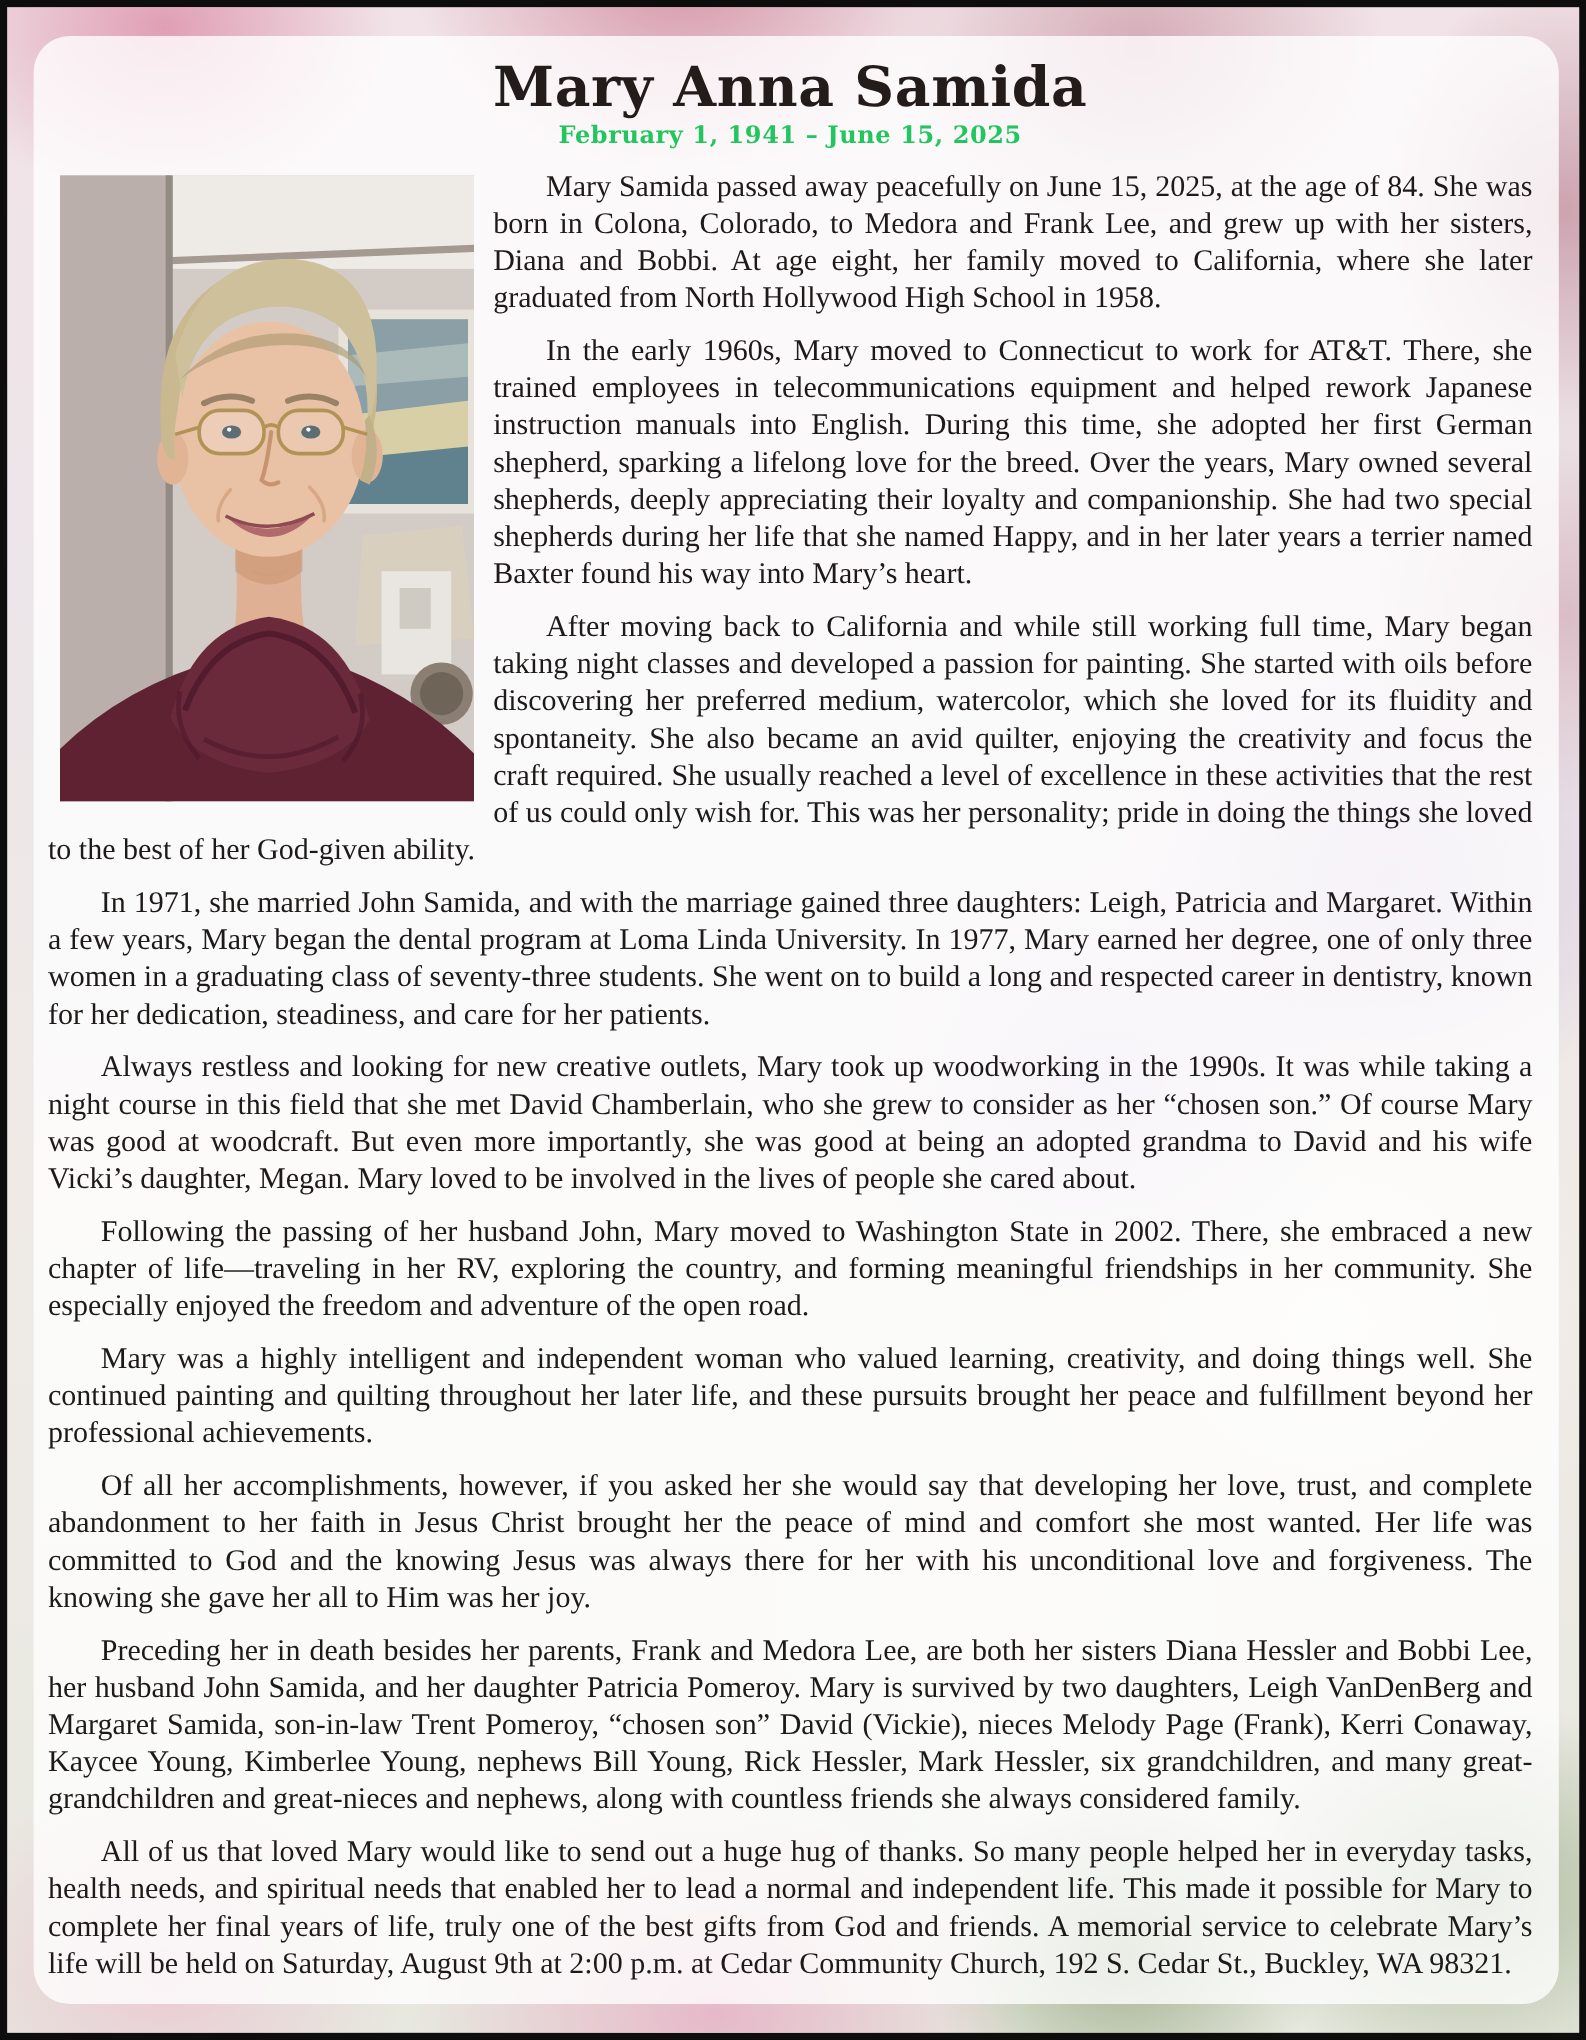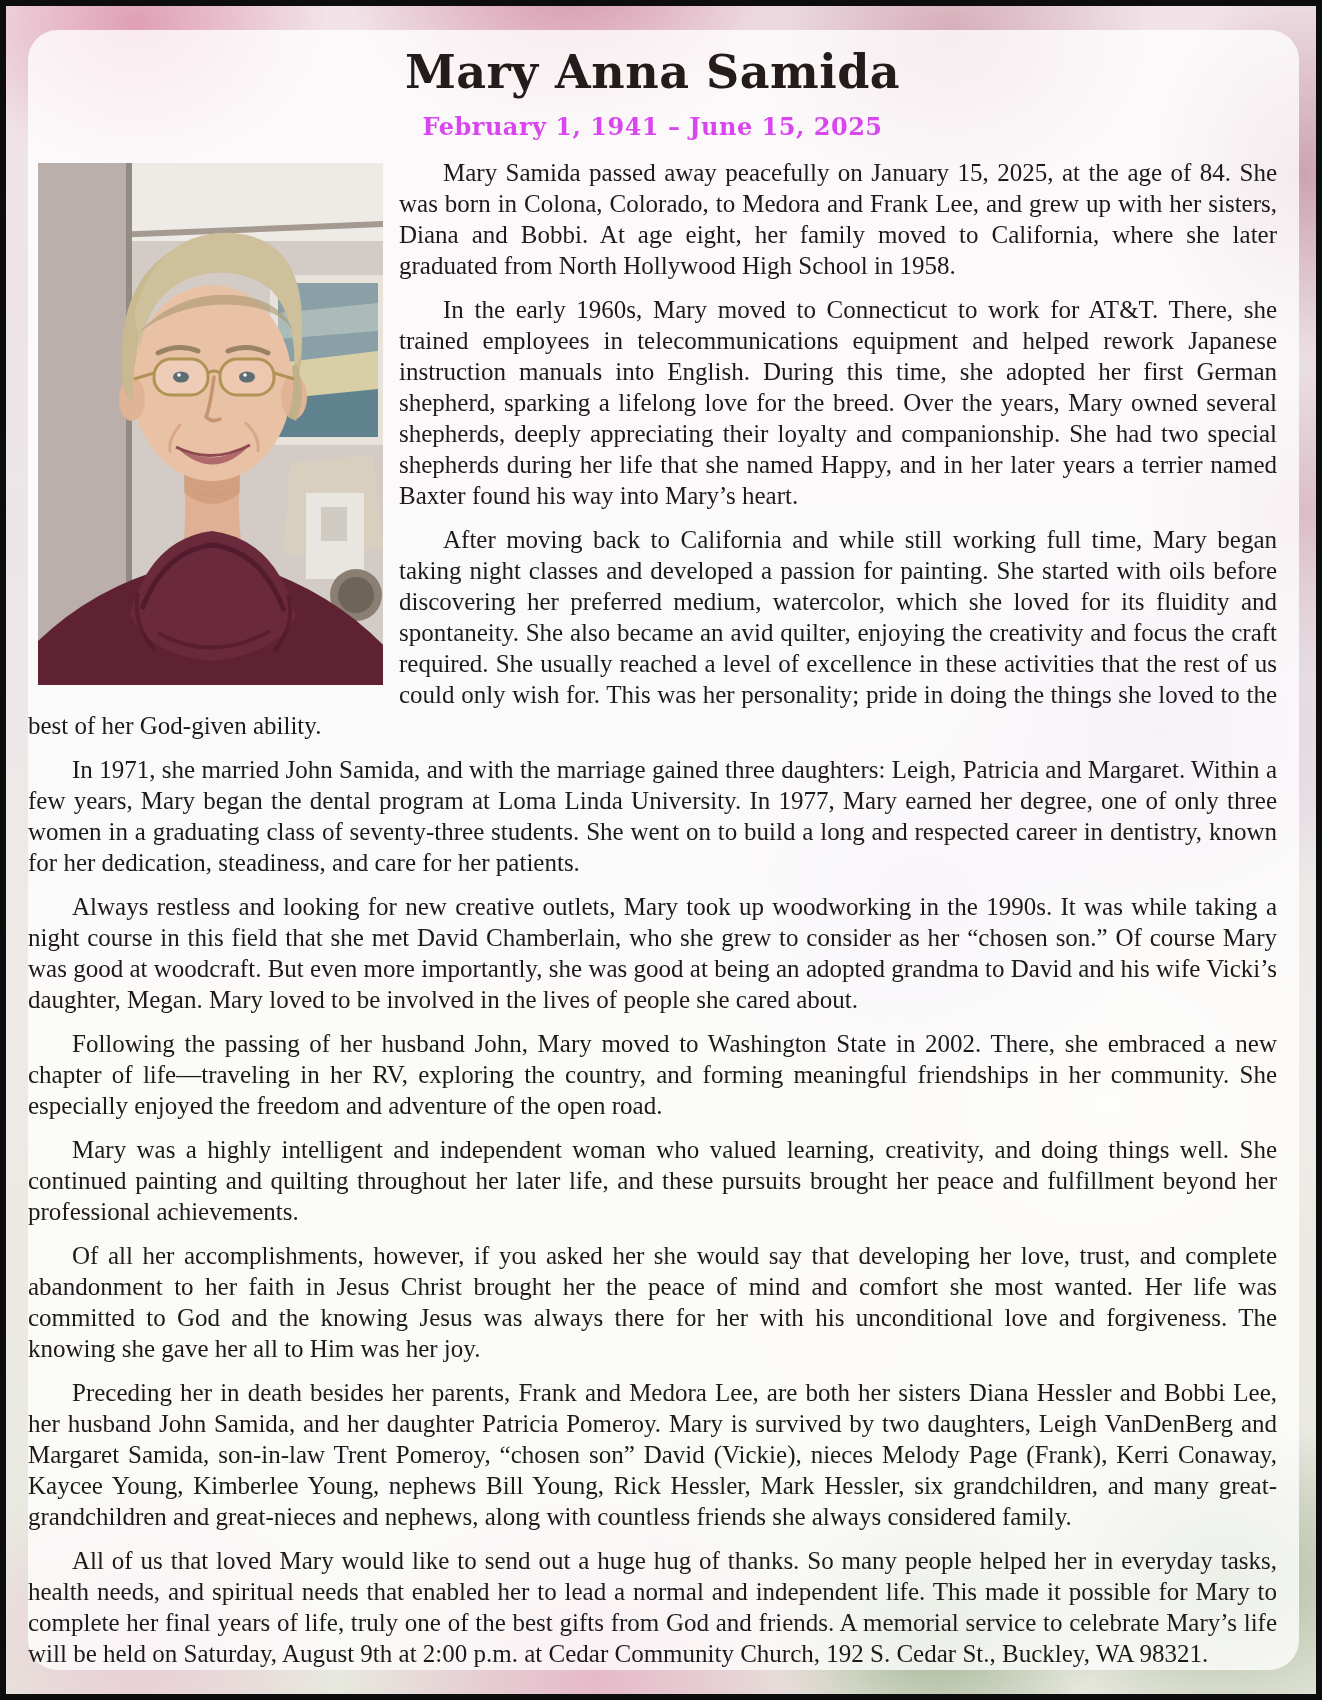--- a/index.html
+++ b/index.html
@@ -33,41 +33,41 @@
   
   .overlay{
     position:absolute;
     left:28px; top:30px; right:23px; bottom:30px;
     background:rgba(255,255,255,0.78);
     border-radius:30px;
   }
   .content{
     position:absolute;
     left:28px; top:30px; right:23px; bottom:30px;
-    padding:14px 22px 10px 0;
+    padding:14px 22px 10px 12px;
     box-sizing:border-box;
     color:#1e1a1a;
   }
   .header{ text-align:center; }
   .title{
     font-family:"DejaVu Serif", serif;
     font-weight:bold;
     font-size:46px;
     line-height:1.05;
     color:#241b1b;
     letter-spacing:.5px;
     margin:4px 0 2px 0;
   }
   .dates{
     font-family:"DejaVu Serif", serif;
     font-weight:bold;
-    font-size:24px;
-    color:#d946ef;
+    font-size:20px;
+    color:#22c55e;
     letter-spacing:.5px;
-    margin:16px;
+    margin:4px;
   }
   .article{ margin-top:16px; }
   .portrait{
     float:left;
     width:345px;height:522px;
     margin:6px 16px 6px 10px;
     display:block;
   }
   .article p{
     font-size:25px;
@@ -149,21 +149,21 @@
 
         <path d="M160,330 Q174,336 190,330" stroke="#cf9c78" stroke-width="2.5" fill="none" opacity=".7"></path>
 
         <path d="M-4,522 L-4,482 Q52,426 132,404 L218,404 Q296,430 349,486 L349,522 Z" fill="#5e2233"></path>
         <path d="M92,452 Q112,376 174,368 Q238,376 258,454 Q236,492 174,498 Q112,492 92,452 Z" fill="#6b2a3c"></path>
         <path d="M104,446 Q126,388 174,382 Q224,388 246,448" stroke="#4c182a" stroke-width="5" fill="none" opacity=".8"></path>
         <path d="M120,470 Q174,500 232,468 M100,430 Q94,460 116,486 M250,432 Q258,462 236,488" stroke="#4c182a" stroke-width="4" fill="none" opacity=".6"></path>
         <path d="M28,470 Q60,440 96,426 M318,474 Q290,444 252,428" stroke="#45162500" stroke-width="4" fill="none"></path>
       </svg>
 
-      <p>Mary Samida passed away peacefully on January 15, 2025, at the age of 84. She was born in Colona, Colorado, to Medora and Frank Lee, and grew up with her sisters, Diana and Bobbi. At age eight, her family moved to California, where she later graduated from North Hollywood High School in 1958.</p>
+      <p>Mary Samida passed away peacefully on June 15, 2025, at the age of 84. She was born in Colona, Colorado, to Medora and Frank Lee, and grew up with her sisters, Diana and Bobbi. At age eight, her family moved to California, where she later graduated from North Hollywood High School in 1958.</p>
       <p>In the early 1960s, Mary moved to Connecticut to work for AT&amp;T. There, she trained employees in telecommunications equipment and helped rework Japanese instruction manuals into English. During this time, she adopted her first German shepherd, sparking a lifelong love for the breed. Over the years, Mary owned several shepherds, deeply appreciating their loyalty and companionship. She had two special shepherds during her life that she named Happy, and in her later years a terrier named Baxter found his way into Mary’s heart.</p>
       <p>After moving back to California and while still working full time, Mary began taking night classes and developed a passion for painting. She started with oils before discovering her preferred medium, watercolor, which she loved for its fluidity and spontaneity. She also became an avid quilter, enjoying the creativity and focus the craft required. She usually reached a level of excellence in these activities that the rest of us could only wish for. This was her personality; pride in doing the things she loved to the best of her God-given ability.</p>
       <p>In 1971, she married John Samida, and with the marriage gained three daughters: Leigh, Patricia and Margaret. Within a few years, Mary began the dental program at Loma Linda University. In 1977, Mary earned her degree, one of only three women in a graduating class of seventy-three students. She went on to build a long and respected career in dentistry, known for her dedication, steadiness, and care for her patients.</p>
       <p>Always restless and looking for new creative outlets, Mary took up woodworking in the 1990s. It was while taking a night course in this field that she met David Chamberlain, who she grew to consider as her “chosen son.” Of course Mary was good at woodcraft. But even more importantly, she was good at being an adopted grandma to David and his wife Vicki’s daughter, Megan. Mary loved to be involved in the lives of people she cared about.</p>
       <p>Following the passing of her husband John, Mary moved to Washington State in 2002. There, she embraced a new chapter of life—traveling in her RV, exploring the country, and forming meaningful friendships in her community. She especially enjoyed the freedom and adventure of the open road.</p>
       <p>Mary was a highly intelligent and independent woman who valued learning, creativity, and doing things well. She continued painting and quilting throughout her later life, and these pursuits brought her peace and fulfillment beyond her professional achievements.</p>
       <p>Of all her accomplishments, however, if you asked her she would say that developing her love, trust, and complete abandonment to her faith in Jesus Christ brought her the peace of mind and comfort she most wanted. Her life was committed to God and the knowing Jesus was always there for her with his unconditional love and forgiveness. The knowing she gave her all to Him was her joy.</p>
       <p>Preceding her in death besides her parents, Frank and Medora Lee, are both her sisters Diana Hessler and Bobbi Lee, her husband John Samida, and her daughter Patricia Pomeroy. Mary is survived by two daughters, Leigh VanDenBerg and Margaret Samida, son-in-law Trent Pomeroy, “chosen son” David  (Vickie), nieces Melody Page (Frank), Kerri Conaway, Kaycee Young, Kimberlee Young, nephews Bill Young, Rick Hessler, Mark Hessler, six grandchildren, and many great-grandchildren and great-nieces and nephews, along with countless friends she always considered family.</p>
       <p>All of us that loved Mary would like to send out a huge hug of thanks. So many people helped her in everyday tasks, health needs, and spiritual needs that enabled her to lead a normal and independent life. This made it possible for Mary to complete her final years of life, truly one of the best gifts from God and friends. A memorial service to celebrate Mary’s life will be held on Saturday, August 9th at 2:00 p.m. at Cedar Community Church, 192 S. Cedar St., Buckley, WA 98321.</p>
     </div>

